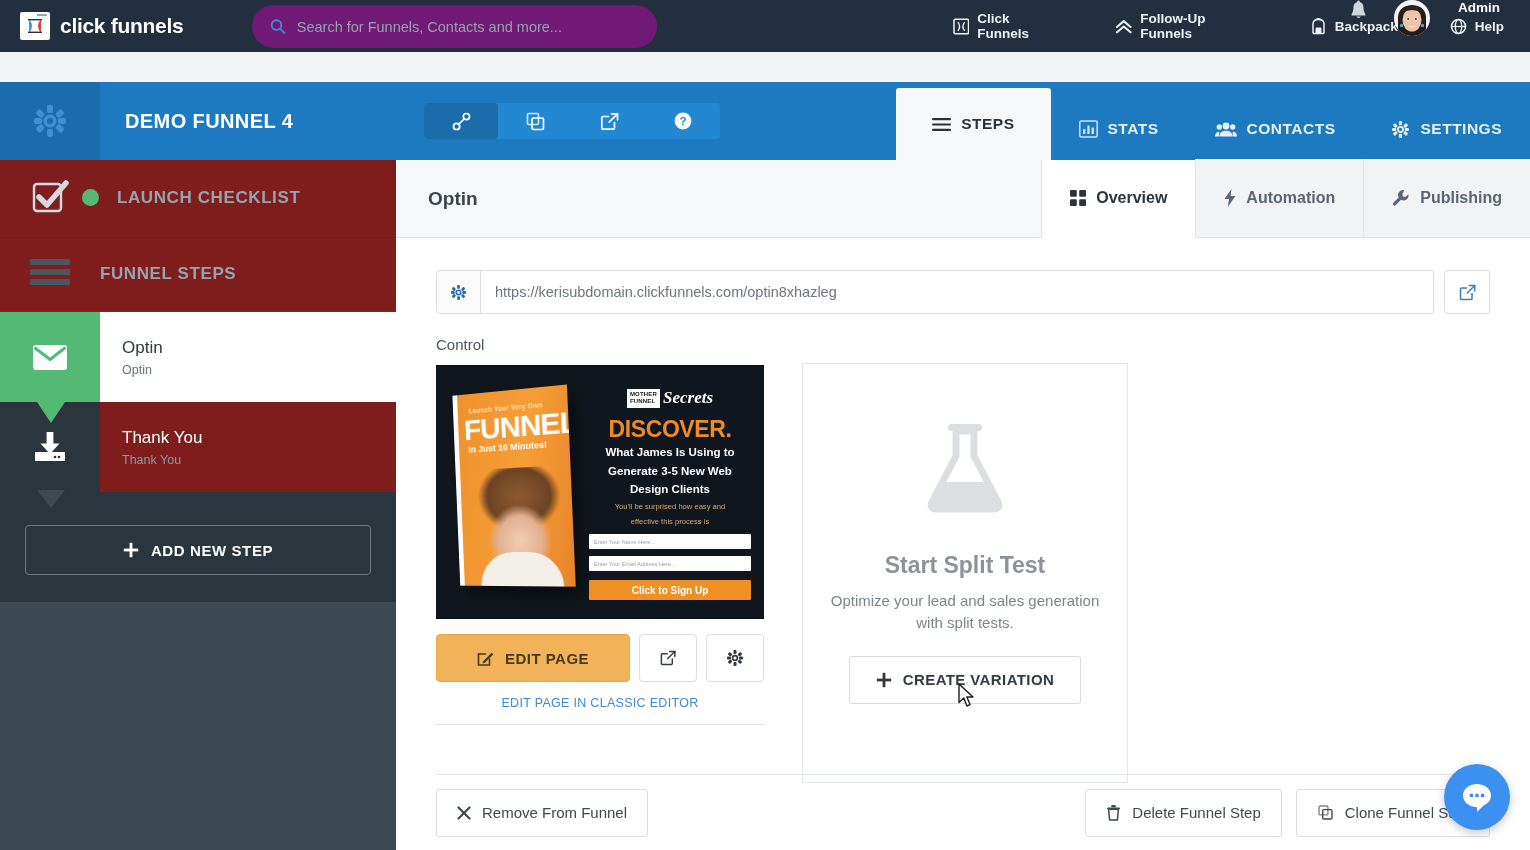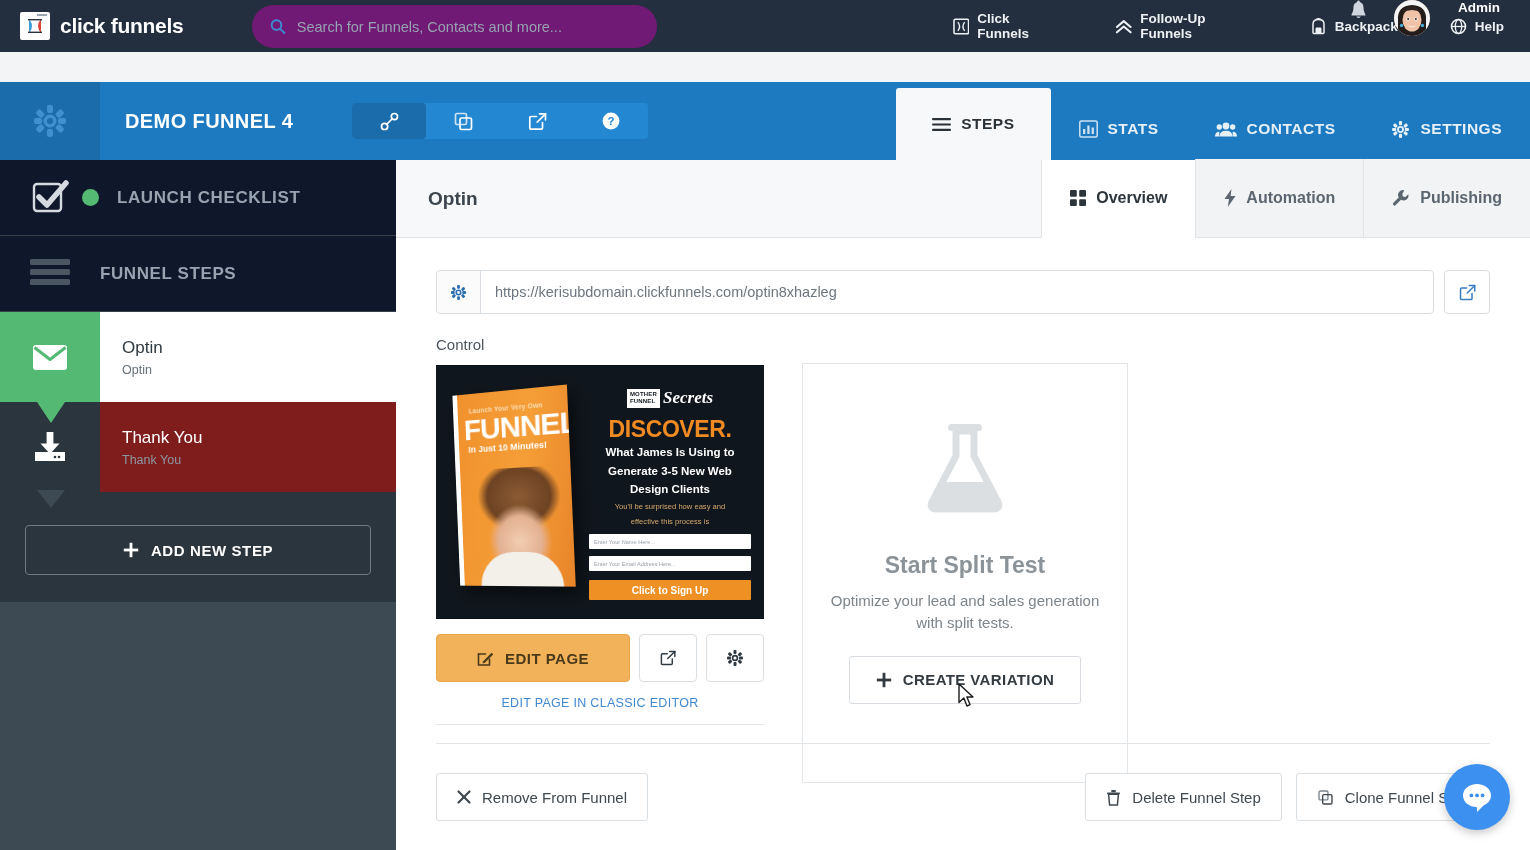--- a/index.html
+++ b/index.html
@@ -63,21 +63,21 @@
   .grey-strip { height: 30px; background: #f2f4f6; width: 100%; }
 
   
   .funnel-header { height: 78px; display: flex; background: #1e7ac0; }
   .gear-box {
     width: 100px; height: 78px; background: #1a6cab;
     display: flex; align-items: center; justify-content: center; cursor: pointer;
   }
   .funnel-title {
     color: #fff; font-size: 20px; font-weight: 700; letter-spacing: .4px;
-    display: flex; align-items: center; padding-left: 25px; width: 252px; text-align: right;
+    display: flex; align-items: center; padding-left: 25px; width: 324px; text-align: right;
   }
   .icon-group {
     display: flex; align-items: center; align-self: center;
     background: #2387d2; border-radius: 4px; height: 36px; overflow: hidden;
   }
   .icon-group .ib {
     width: 74px; height: 36px; display: flex; align-items: center; justify-content: center;
     cursor: pointer;
   }
   .icon-group .ib.active { background: #1a6cab; border-radius: 4px; }
@@ -94,21 +94,21 @@
     padding: 0 36px;
   }
 
   
   .body { display: flex; height: 690px; }
 
   
   .sidebar { width: 396px; background: #3d4a54; flex-shrink: 0; position: relative; }
   .side-row {
     height: 76px; display: flex; align-items: center;
-    background: #0f172a; border-bottom: 1px solid #364049;
+    background: #7f1d1d; border-bottom: 1px solid #364049;
   }
   .side-icon-cell {
     width: 100px; min-width: 100px; height: 100%;
     display: flex; align-items: center; justify-content: center;
   }
   .side-row-label { color: #97a4b0; font-size: 17px; font-weight: 700; letter-spacing: .6px; }
   .green-dot { width: 17px; height: 17px; border-radius: 50%; background: #54b973; margin-left: -18px; margin-right: 18px; }
 
   .step {
     height: 90px; display: flex; align-items: stretch; position: relative; cursor: pointer;
@@ -265,21 +265,21 @@
   .create-var {
     border: 1px solid #d9dde1; border-radius: 3px; background: #fff;
     height: 48px; padding: 0 26px;
     display: flex; align-items: center; gap: 11px;
     font-size: 15px; font-weight: 700; color: #333b41; letter-spacing: .4px; cursor: pointer;
     position: relative;
   }
 
   
   .bottom-bar {
-    position: absolute; left: 40px; right: 40px; bottom: 0; height: 107px;
+    position: absolute; left: 40px; right: 40px; bottom: 0; height: 76px;
     border-top: 1px solid #e3e6e9; display: flex; align-items: center;
   }
   .gbtn {
     height: 48px; padding: 0 20px; background: #fff; border: 1px solid #dadfe3; border-radius: 3px;
     display: flex; align-items: center; gap: 11px;
     font-size: 15px; color: #3f484f; cursor: pointer;
   }
   .bottom-right { margin-left: auto; display: flex; gap: 14px; }
 
   .chat-bubble {

